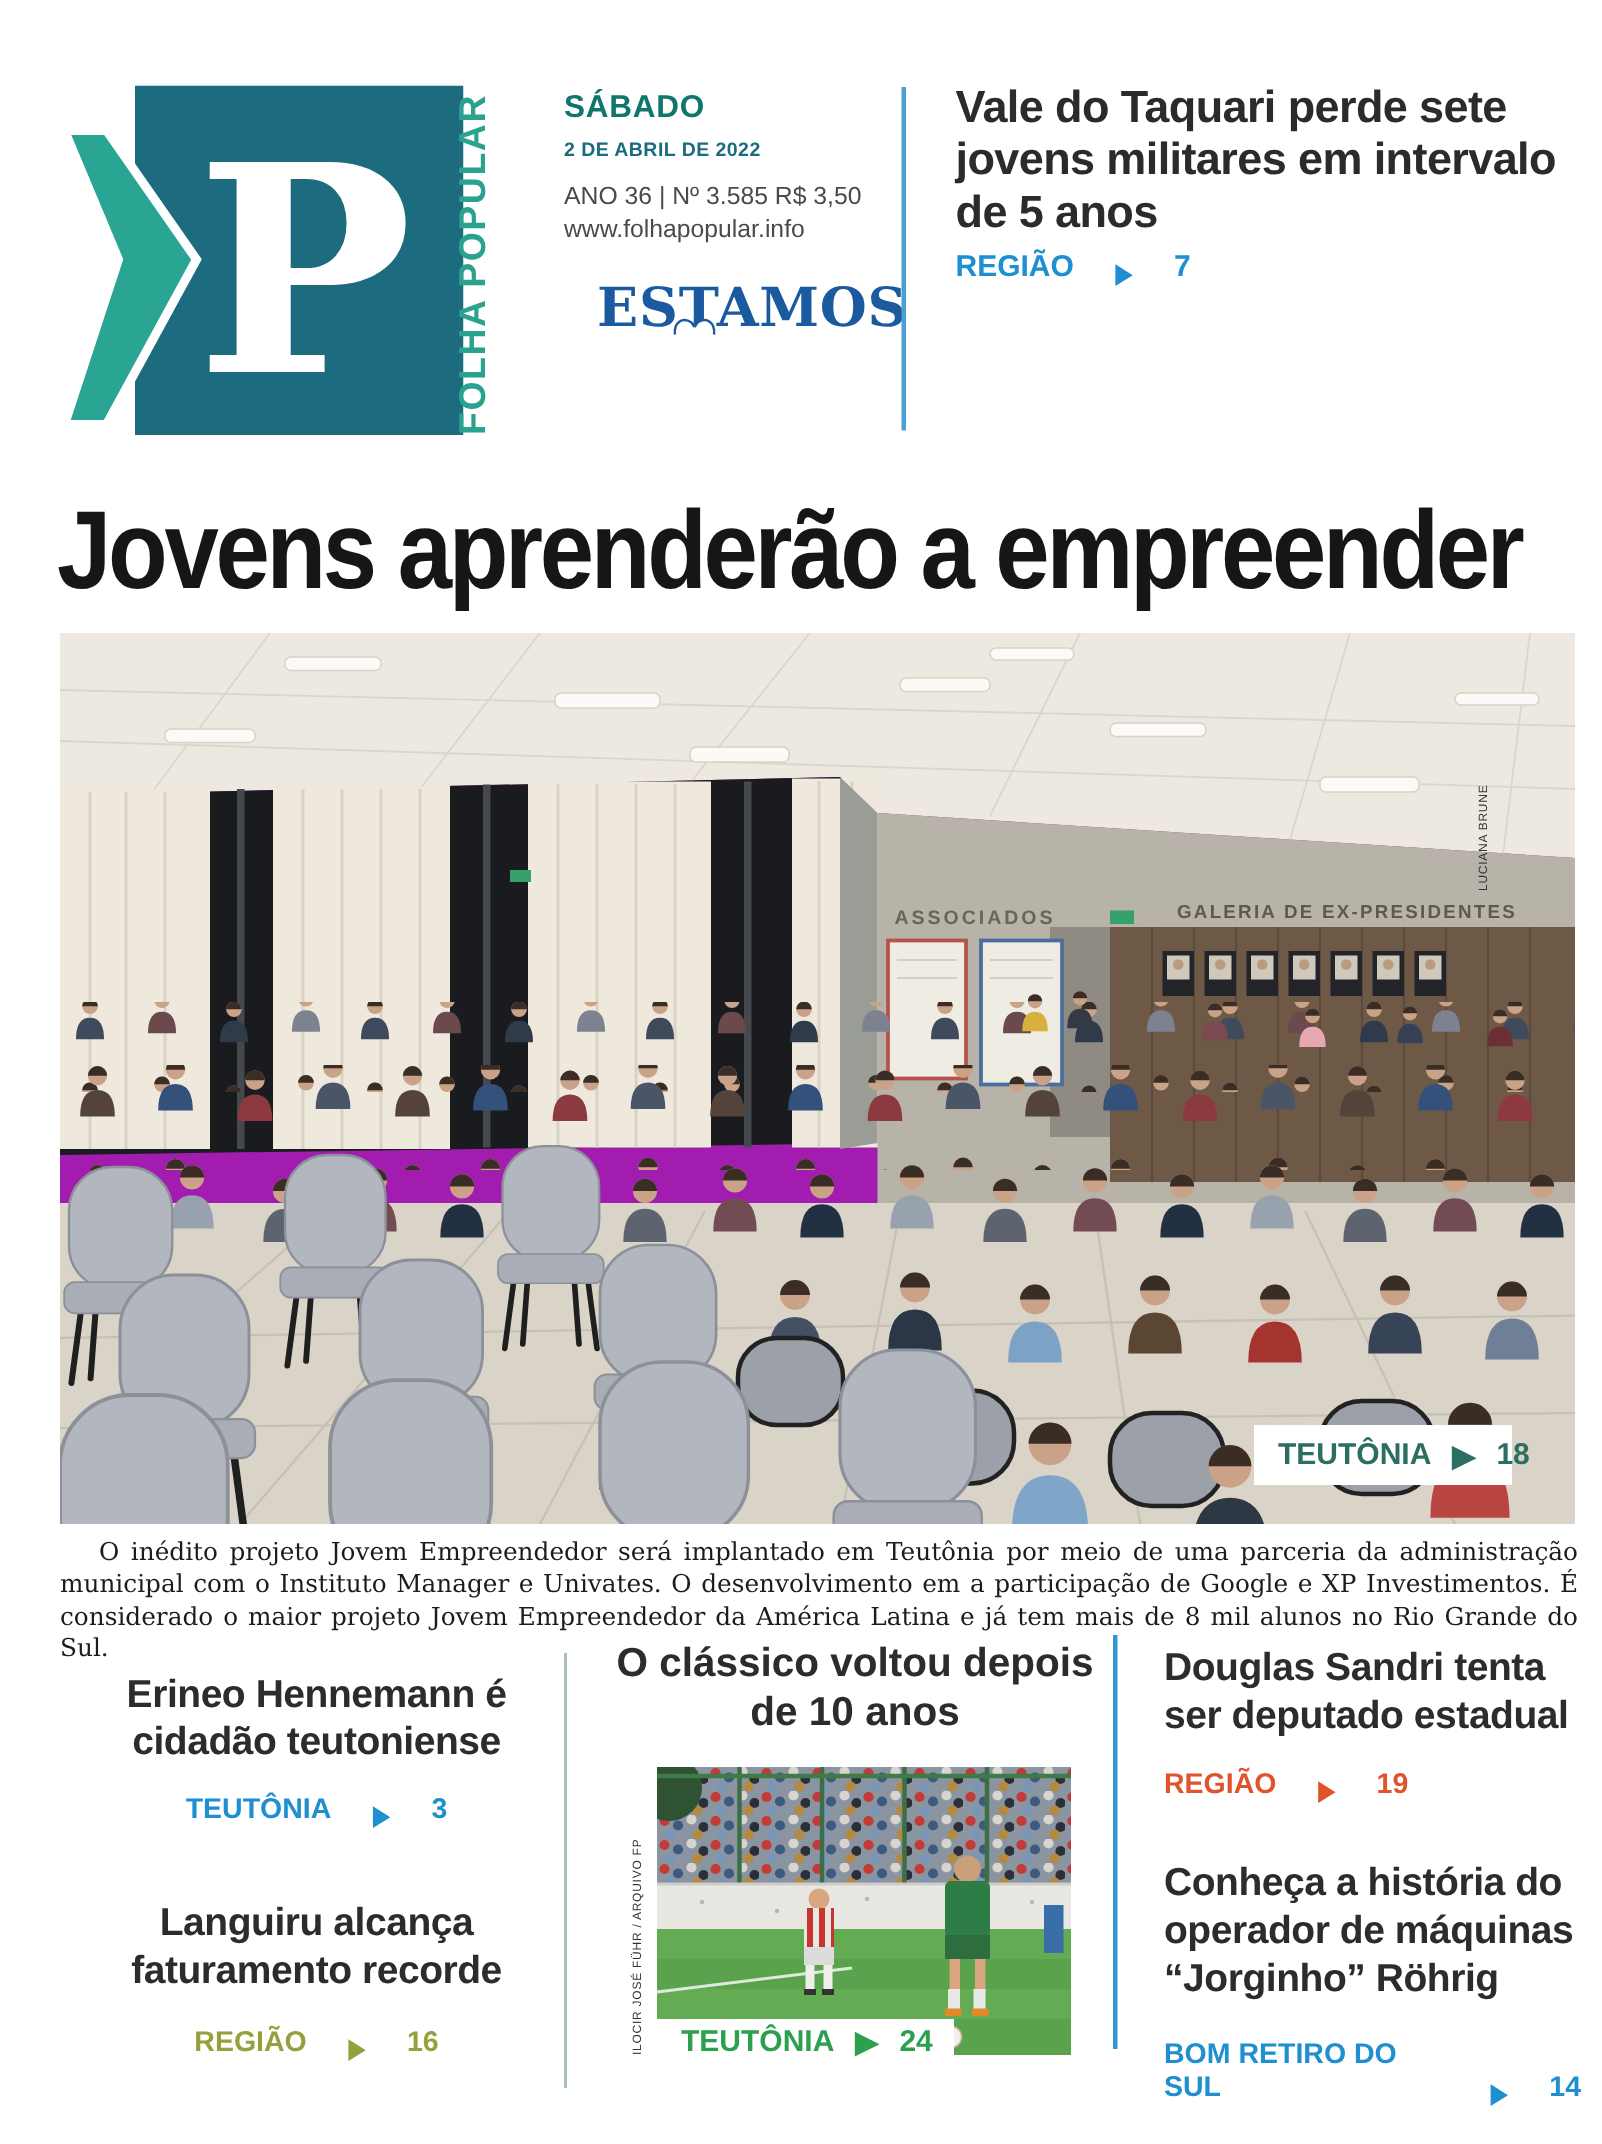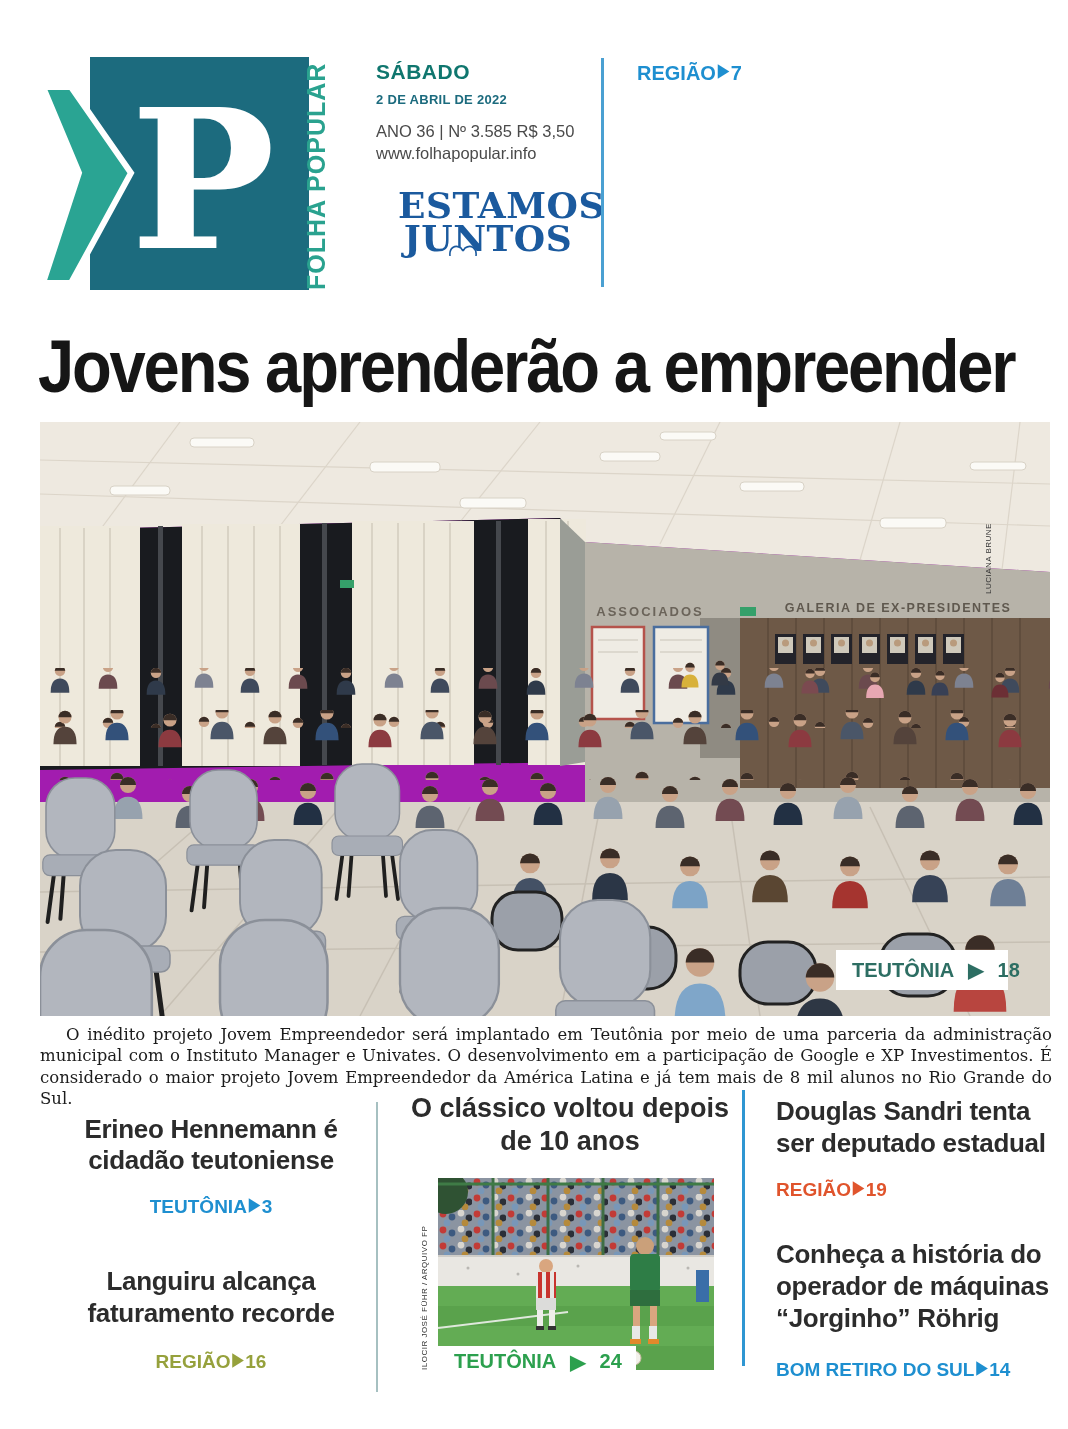--- a/index.html
+++ b/index.html
@@ -21,21 +21,21 @@
   .slogan{margin-top:26px;text-align:center;font-family:"DejaVu Serif",serif;font-weight:bold;
      color:#1b5a9e;font-size:36px;line-height:.92;letter-spacing:.5px;position:relative;margin-left:22px;}
   .hands{position:absolute;left:50px;bottom:-2px;}
   .vrule-header{left:601px;top:58px;width:3px;height:229px;background:#4aa0d2;}
 
   
   .top-story{left:637px;top:54px;width:414px;}
   .top-story h2{margin:0;font-size:30px;line-height:1.17;letter-spacing:-.4px;color:#2b2b2b;}
   .top-story p{margin:10px 0 0 0;font-family:"DejaVu Serif",serif;font-size:15.5px;line-height:1.31;
      text-align:justify;text-indent:24px;color:#1d1d1d;}
-  .tag{display:flex;align-items:flex-start;gap:2px;font-weight:bold;font-size:19px;}
+  .tag{display:flex;align-items:flex-end;gap:28px;font-weight:bold;font-size:19px;}
   .tag .arr{font-size:14px;transform:scaleY(1.25);}
   .tag.center{justify-content:center;}
   .top-story .tag{margin-top:8px;font-size:20px;}
 
   
   .main-headline{left:38px;top:330px;width:1012px;white-space:nowrap;
      font-weight:bold;font-size:74px;letter-spacing:-2.5px;color:#161616;
      transform:scaleX(.88);transform-origin:left top;line-height:1;}
   .main-photo{left:40px;top:422px;width:1010px;height:594px;background:#a21caf;}
   .photo-tag{background:#fff;display:flex;align-items:center;gap:14px;
@@ -77,31 +77,31 @@
   </svg>
   <div class="abs logo-vertical">FOLHA POPULAR</div>
 
   <div class="abs mast-center">
     <div class="mast-day">SÁBADO</div>
     <div class="mast-date">2 DE ABRIL DE 2022</div>
     <div class="mast-edition">ANO 36 | Nº 3.585 R$ 3,50</div>
     <div class="mast-site">www.folhapopular.info</div>
     <div class="slogan">
       <div>ESTAMOS</div>
-      <div>JUNTOS</div>
       <svg class="hands" width="30" height="18" viewBox="0 0 30 18">
         <path d="M2,17 C1,9 7,5 13,9 L15,12" fill="#fff" stroke="#1b5a9e" stroke-width="1.6"></path>
         <path d="M28,17 C29,9 23,5 17,9 L15,12" fill="#fff" stroke="#1b5a9e" stroke-width="1.6"></path>
       </svg>
     </div>
   </div>
 
   <div class="abs vrule-header"></div>
 
   <div class="abs top-story">
+    <h2>Vale do Taquari perde sete jovens militares em intervalo de 5 anos</h2>
     <div class="tag" style="color: rgb(30, 143, 208);">
       <span>REGIÃO</span>
       <span class="arr">▶</span>
       <span>7</span>
     </div>
   </div>
 
   <div class="abs main-headline">Jovens aprenderão a empreender</div>
 
   <div class="abs main-photo">

